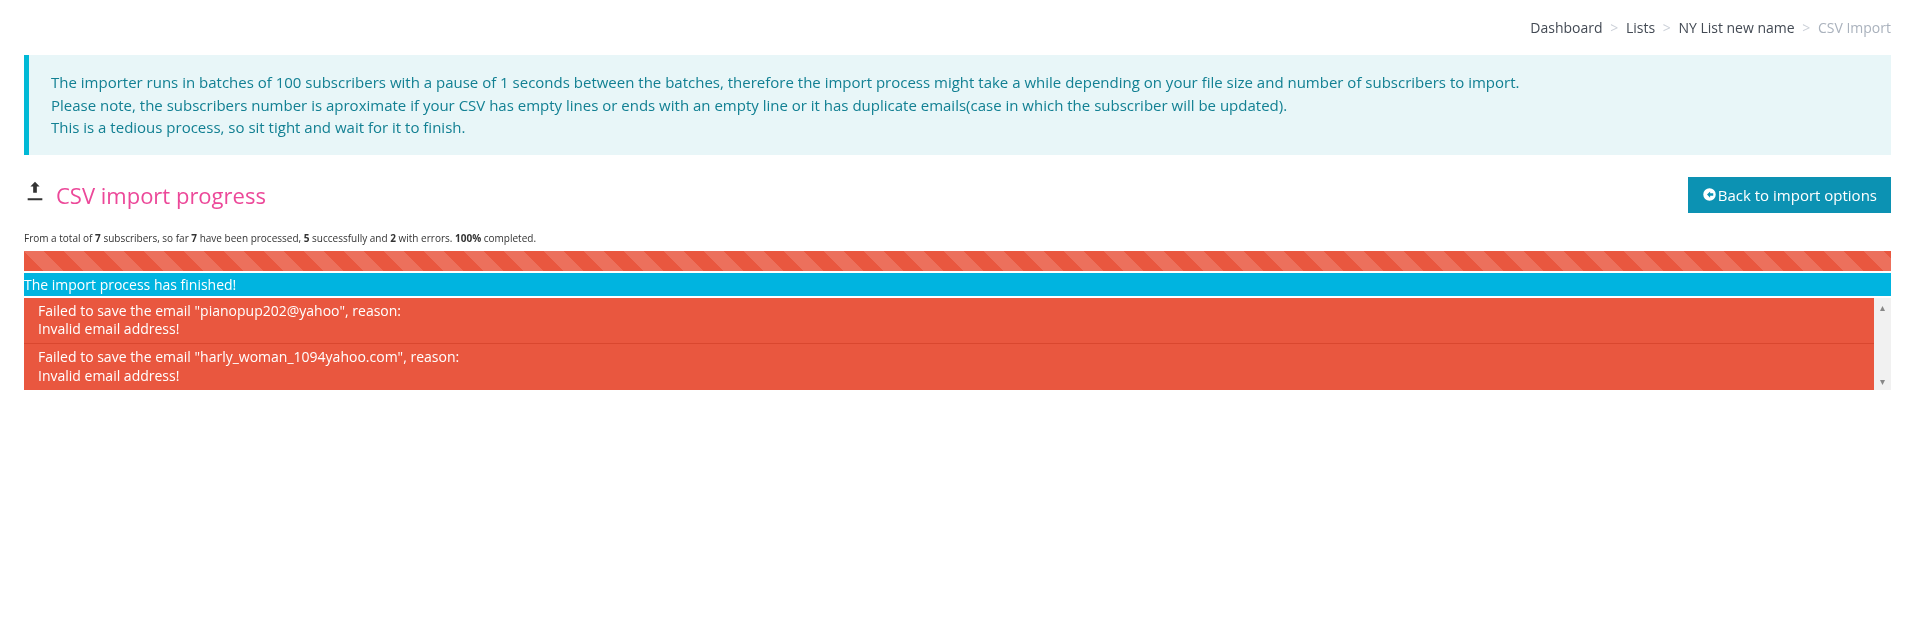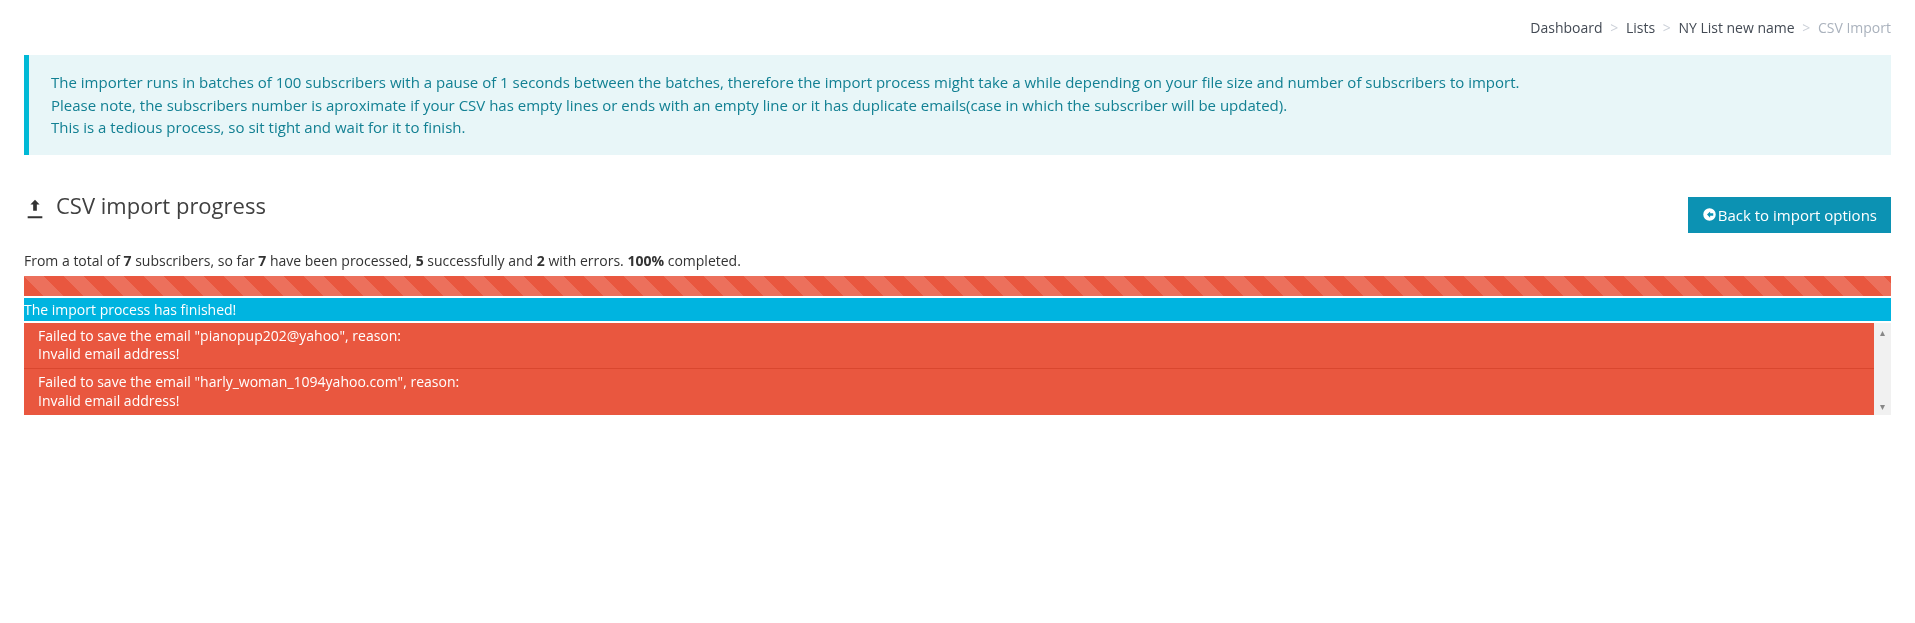--- a/index.html
+++ b/index.html
@@ -40,47 +40,46 @@
 
   
   .heading-row {
     display: flex;
     align-items: center;
     justify-content: space-between;
     margin-bottom: 18px;
   }
   .heading-left {
     display: flex;
-    align-items: flex-end;
+    align-items: flex-start;
     gap: 10px;
     font-size: 22px;
-    color: #404040;
+    color: #ec4899;
     font-weight: 400;
   }
   .heading-left .icon {
     width: 22px; height: 22px;
     display: inline-flex; align-items: flex-end;
   }
   .btn {
     background: #0c92b3;
     color: #fff;
     border: none;
     padding: 8px 14px;
     font-size: 15px;
     cursor: pointer;
     display: inline-flex;
     align-items: center;
     gap: 1px;
     font-family: inherit;
-    margin-top: 20px;
   }
   .btn .icon { width: 15px; height: 15px; display:inline-flex; }
 
   
-  .status-line { font-size: 14px; color: #333; margin-bottom: 6px; }
+  .status-line { font-size: 10px; color: #333; margin-bottom: 6px; }
   .status-line b { font-weight: 700; }
 
   
   .progress {
     height: 20px;
     background: #e9ecef;
     overflow: hidden;
     margin-bottom: 2px;
   }
   .progress-bar {

